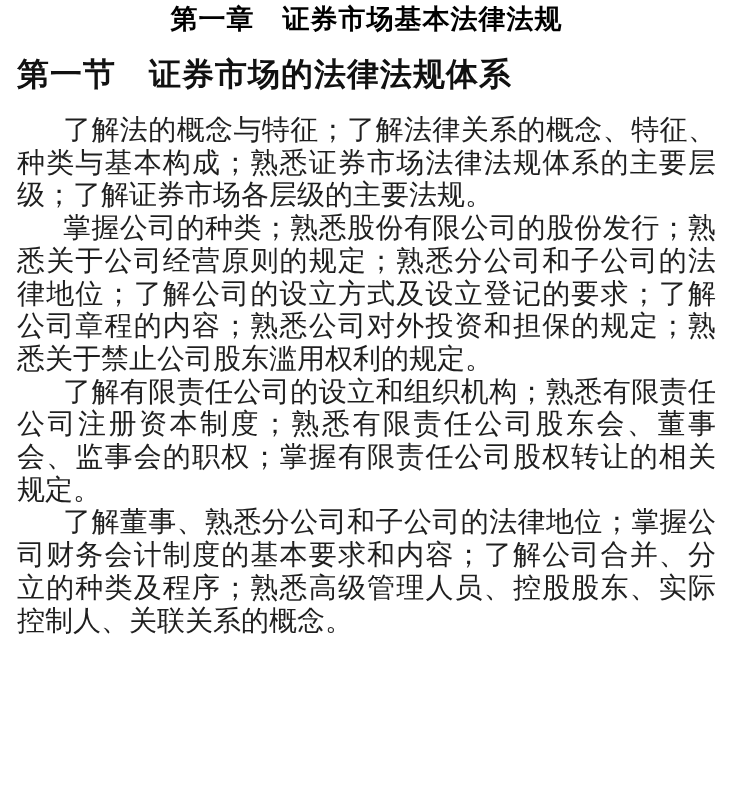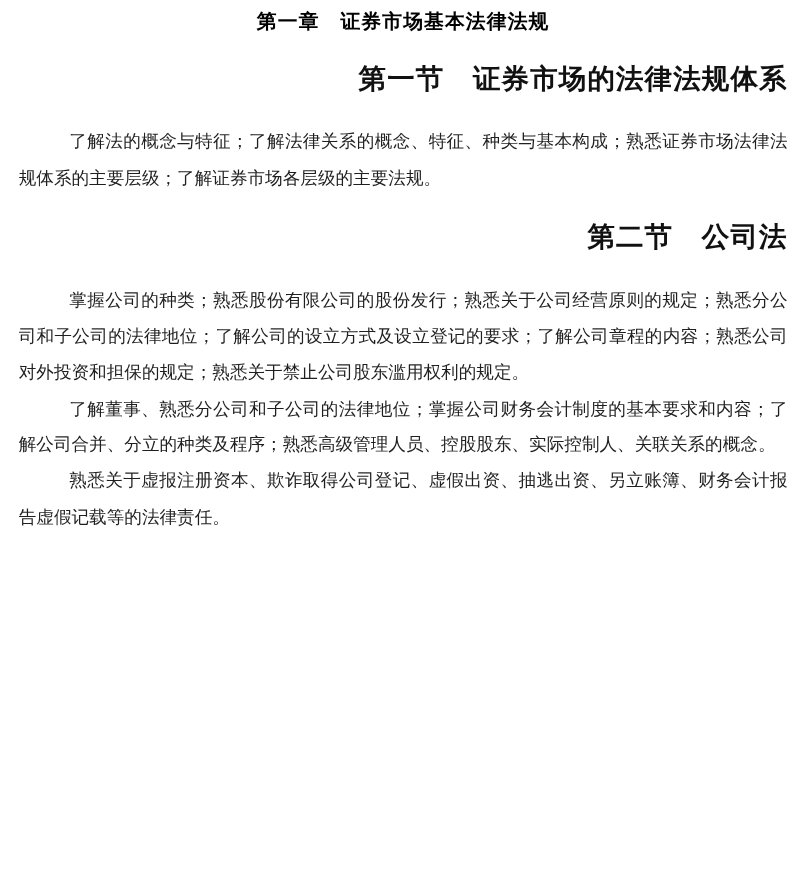--- a/index.html
+++ b/index.html
@@ -13,62 +13,61 @@
     box-sizing: border-box;
     background: #ffffff;
     padding: 4px 14px 0 17px;
     overflow: hidden;
     color: #1a1a1a;
   }
   .chapter-title {
     margin: 0;
     font-family: "Liberation Sans", "DejaVu Sans", sans-serif;
     font-weight: 700;
-    font-size: 18px;
+    font-size: 27px;
     line-height: 31px;
     text-align: center;
     color: #000000;
     letter-spacing: 1px;
   }
   .section-heading {
     margin: 24px 0 25px 0;
-    font-family: Liberation Mono, monospace;
+    font-family: Liberation Sans, sans-serif;
     font-weight: 700;
-    font-size: 25px;
+    font-size: 32px;
     line-height: 30px;
-    text-align: right;
+    text-align: left;
     color: #111111;
     letter-spacing: 1px;
   }
   .body-paragraph {
     margin: 0;
     font-family: "Liberation Serif", "DejaVu Serif", serif;
     font-weight: 400;
-    font-size: 16px;
+    font-size: 28px;
     line-height: 32.7px;
     text-align: justify;
     text-justify: inter-ideograph;
     text-indent: 46px;
     color: #1f1f1f;
   }
 </style>
 </head>
 <body>
 
 <div class="page">
 
   <h1 class="chapter-title">第一章　证券市场基本法律法规</h1>
 
   <h2 class="section-heading">第一节　证券市场的法律法规体系</h2>
 
   <p class="body-paragraph">了解法的概念与特征；了解法律关系的概念、特征、种类与基本构成；熟悉证券市场法律法规体系的主要层级；了解证券市场各层级的主要法规。</p>
 
-  <h2 class="section-heading">第二节　公司法</h2>
 
   <p class="body-paragraph">掌握公司的种类；熟悉股份有限公司的股份发行；熟悉关于公司经营原则的规定；熟悉分公司和子公司的法律地位；了解公司的设立方式及设立登记的要求；了解公司章程的内容；熟悉公司对外投资和担保的规定；熟悉关于禁止公司股东滥用权利的规定。</p>
 
+  <p class="body-paragraph">了解有限责任公司的设立和组织机构；熟悉有限责任公司注册资本制度；熟悉有限责任公司股东会、董事会、监事会的职权；掌握有限责任公司股权转让的相关规定。</p>
 
 
   <p class="body-paragraph">了解董事、熟悉分公司和子公司的法律地位；掌握公司财务会计制度的基本要求和内容；了解公司合并、分立的种类及程序；熟悉高级管理人员、控股股东、实际控制人、关联关系的概念。</p>
 
-  <p class="body-paragraph">熟悉关于虚报注册资本、欺诈取得公司登记、虚假出资、抽逃出资、另立账簿、财务会计报告虚假记载等的法律责任。</p>
 
 </div>
 
 </body></html>

